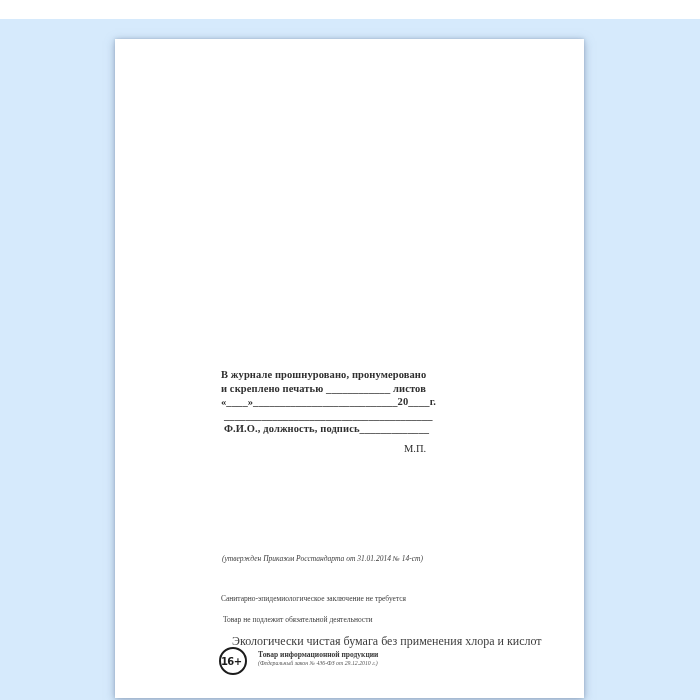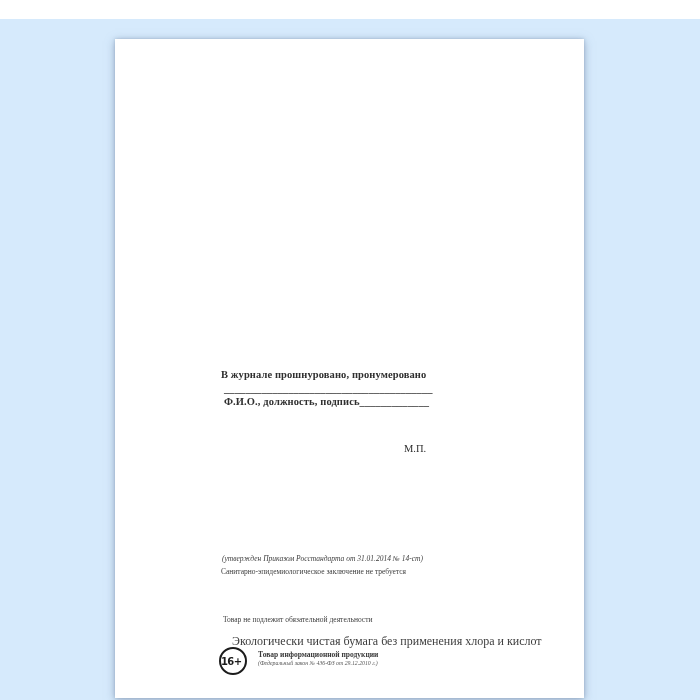--- a/index.html
+++ b/index.html
@@ -53,21 +53,21 @@
     color: #3d3d3d;
     white-space: nowrap;
   }
   .compliance {
     left: 107px;
     top: 515px;
     font-size: 7.5px;
     line-height: 10px;
   }
   .compliance .law-ref { font-style: italic; }
-  .sanitary   { left: 106px; top: 528px; font-size: 7.5px; }
+  .sanitary   { left: 106px; top: 555px; font-size: 7.5px; }
   .certif     { left: 108px; top: 576px; font-size: 7.5px; }
   .eco        { left: 117px; top: 595px; font-size: 12px; }
   .age-badge {
     position: absolute;
     left: 104px;
     top: 608px;
     width: 28px;
     height: 28px;
     border: 2px solid #1c1c1c;
     border-radius: 50%;
@@ -99,20 +99,22 @@
   }
 </style>
 </head>
 <body>
 
 <div class="stage">
   <div class="sheet">
 
     <div class="stitch-block">
       <span class="line">В журнале прошнуровано, пронумеровано</span>
+      <span class="line">и скреплено печатью ____________ листов</span>
+      <span class="line">«____»___________________________20____г.</span>
       <span class="line indented">_______________________________________</span>
       <span class="line indented">Ф.И.О., должность, подпись_____________</span>
     </div>
 
     <div class="stamp-mark">М.П.</div>
 
     <div class="footer-text compliance">
       <div class="law-ref">(утвержден Приказом Росстандарта от 31.01.2014 № 14-ст)</div>
     </div>
 

